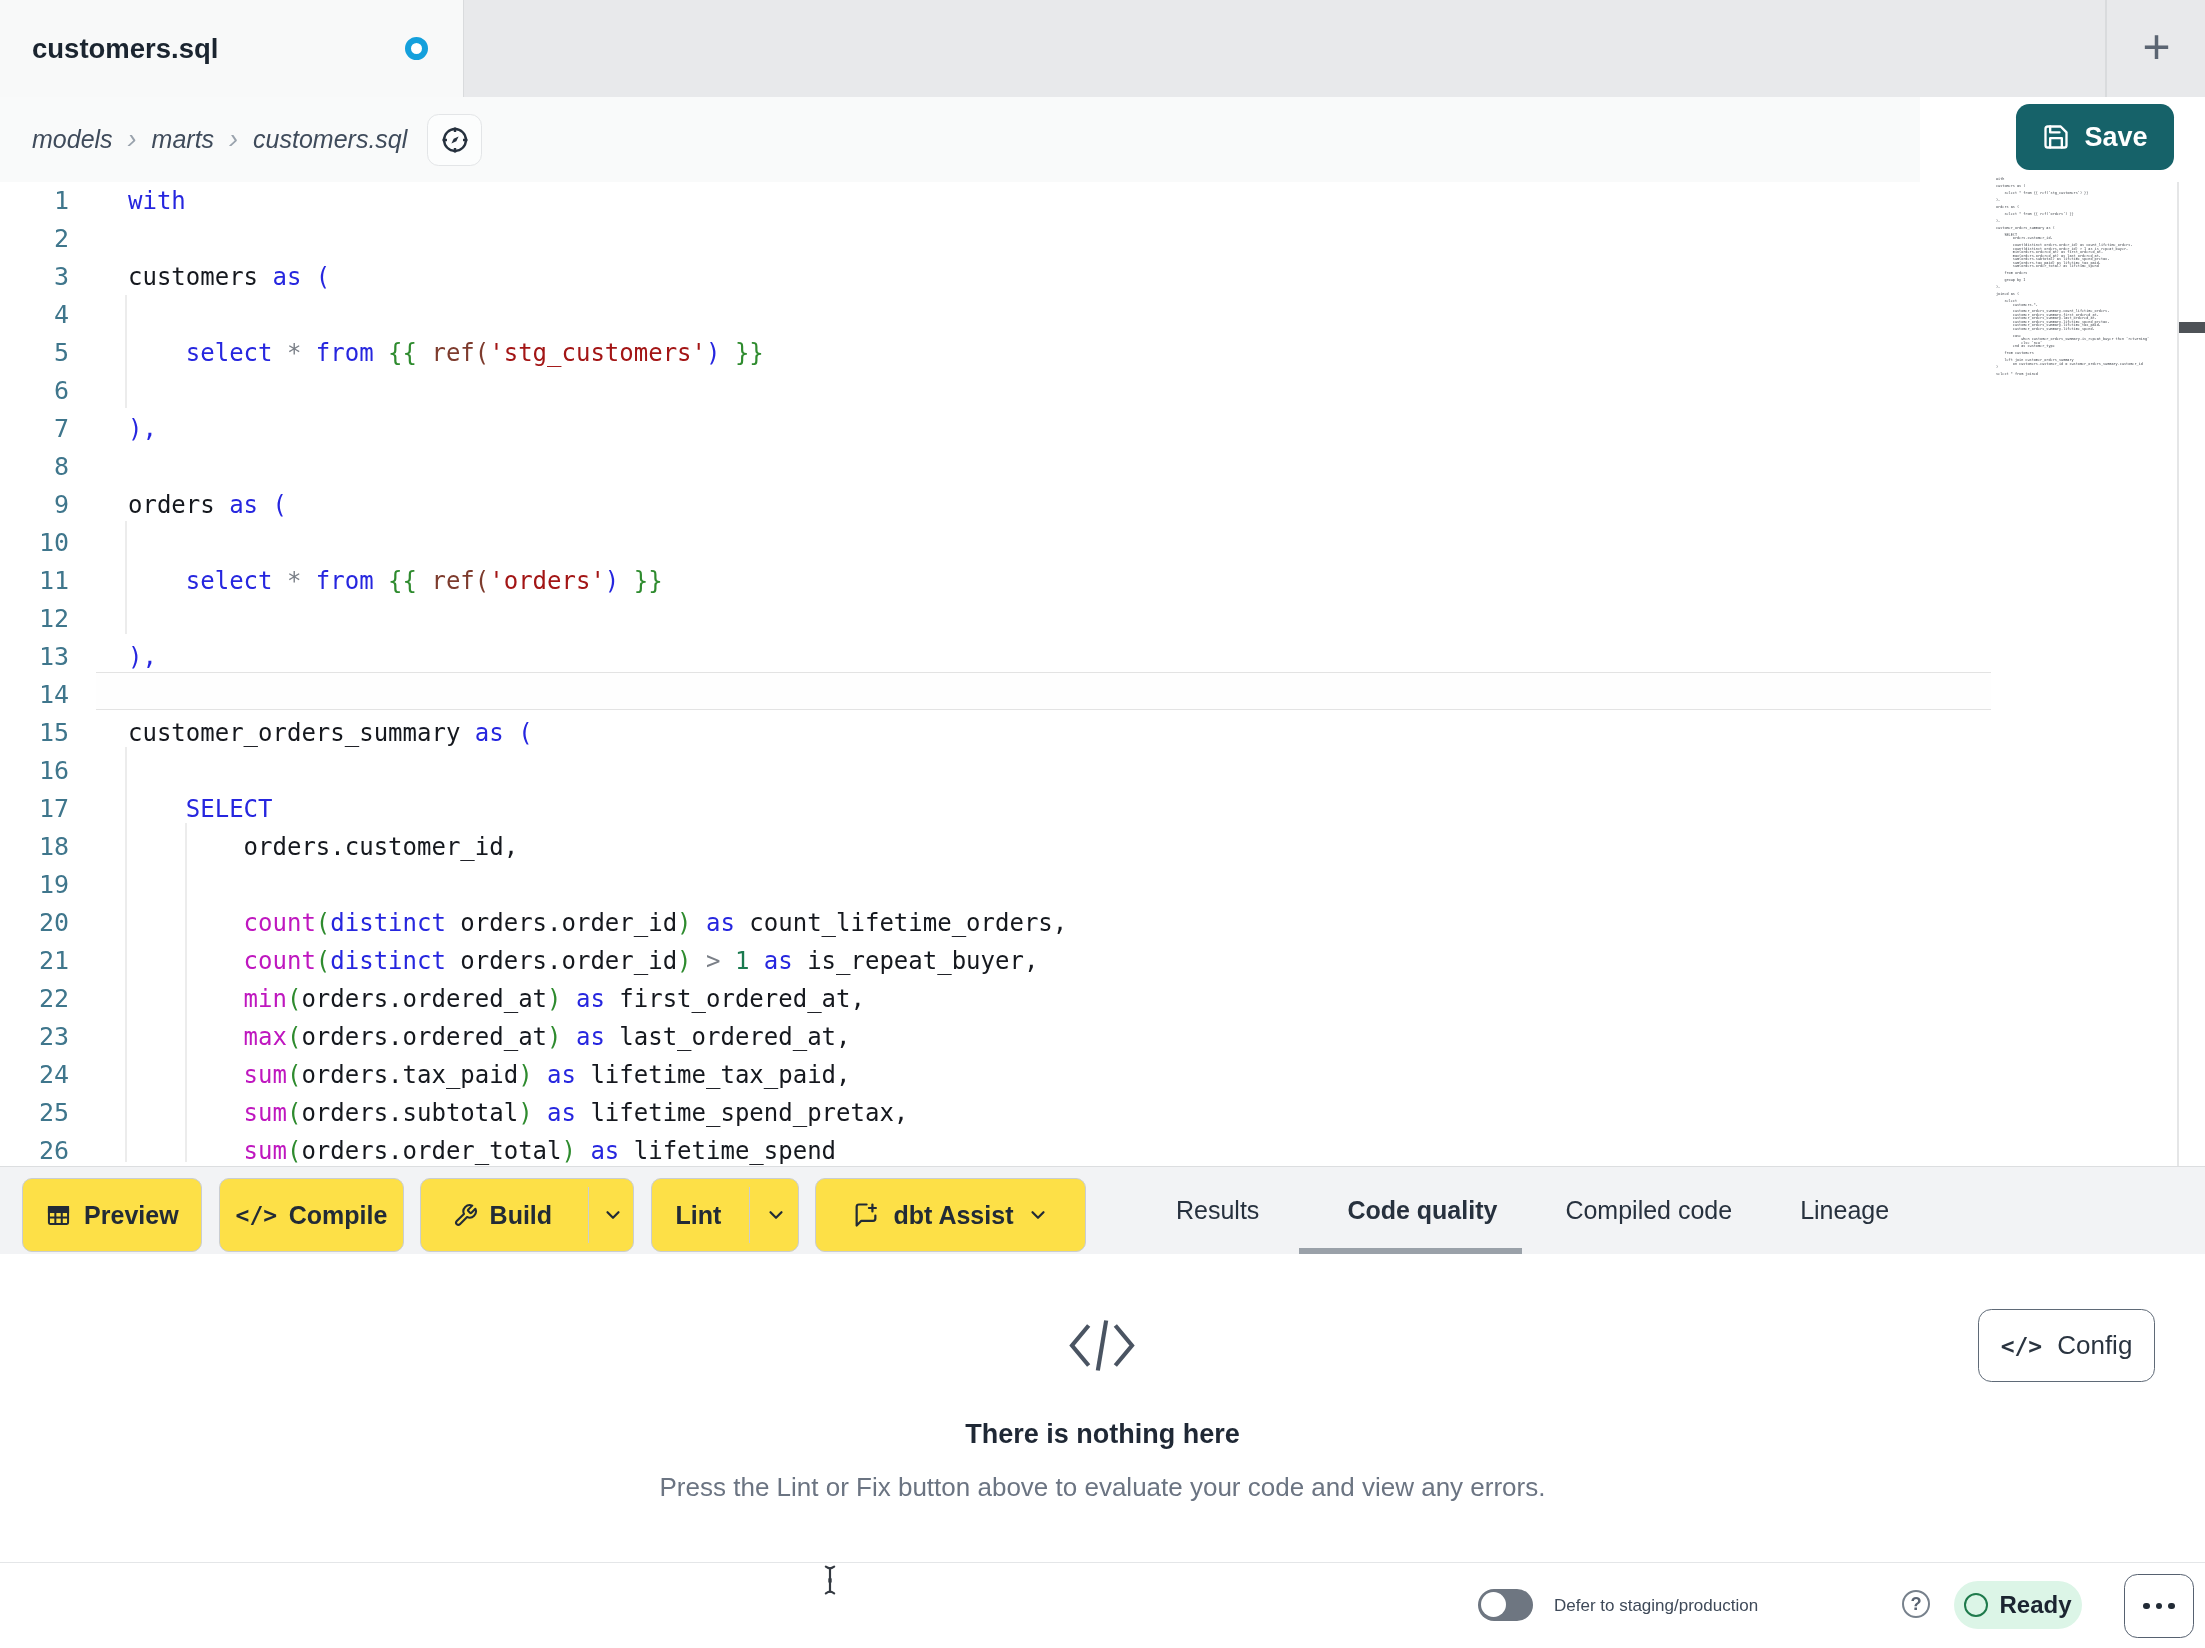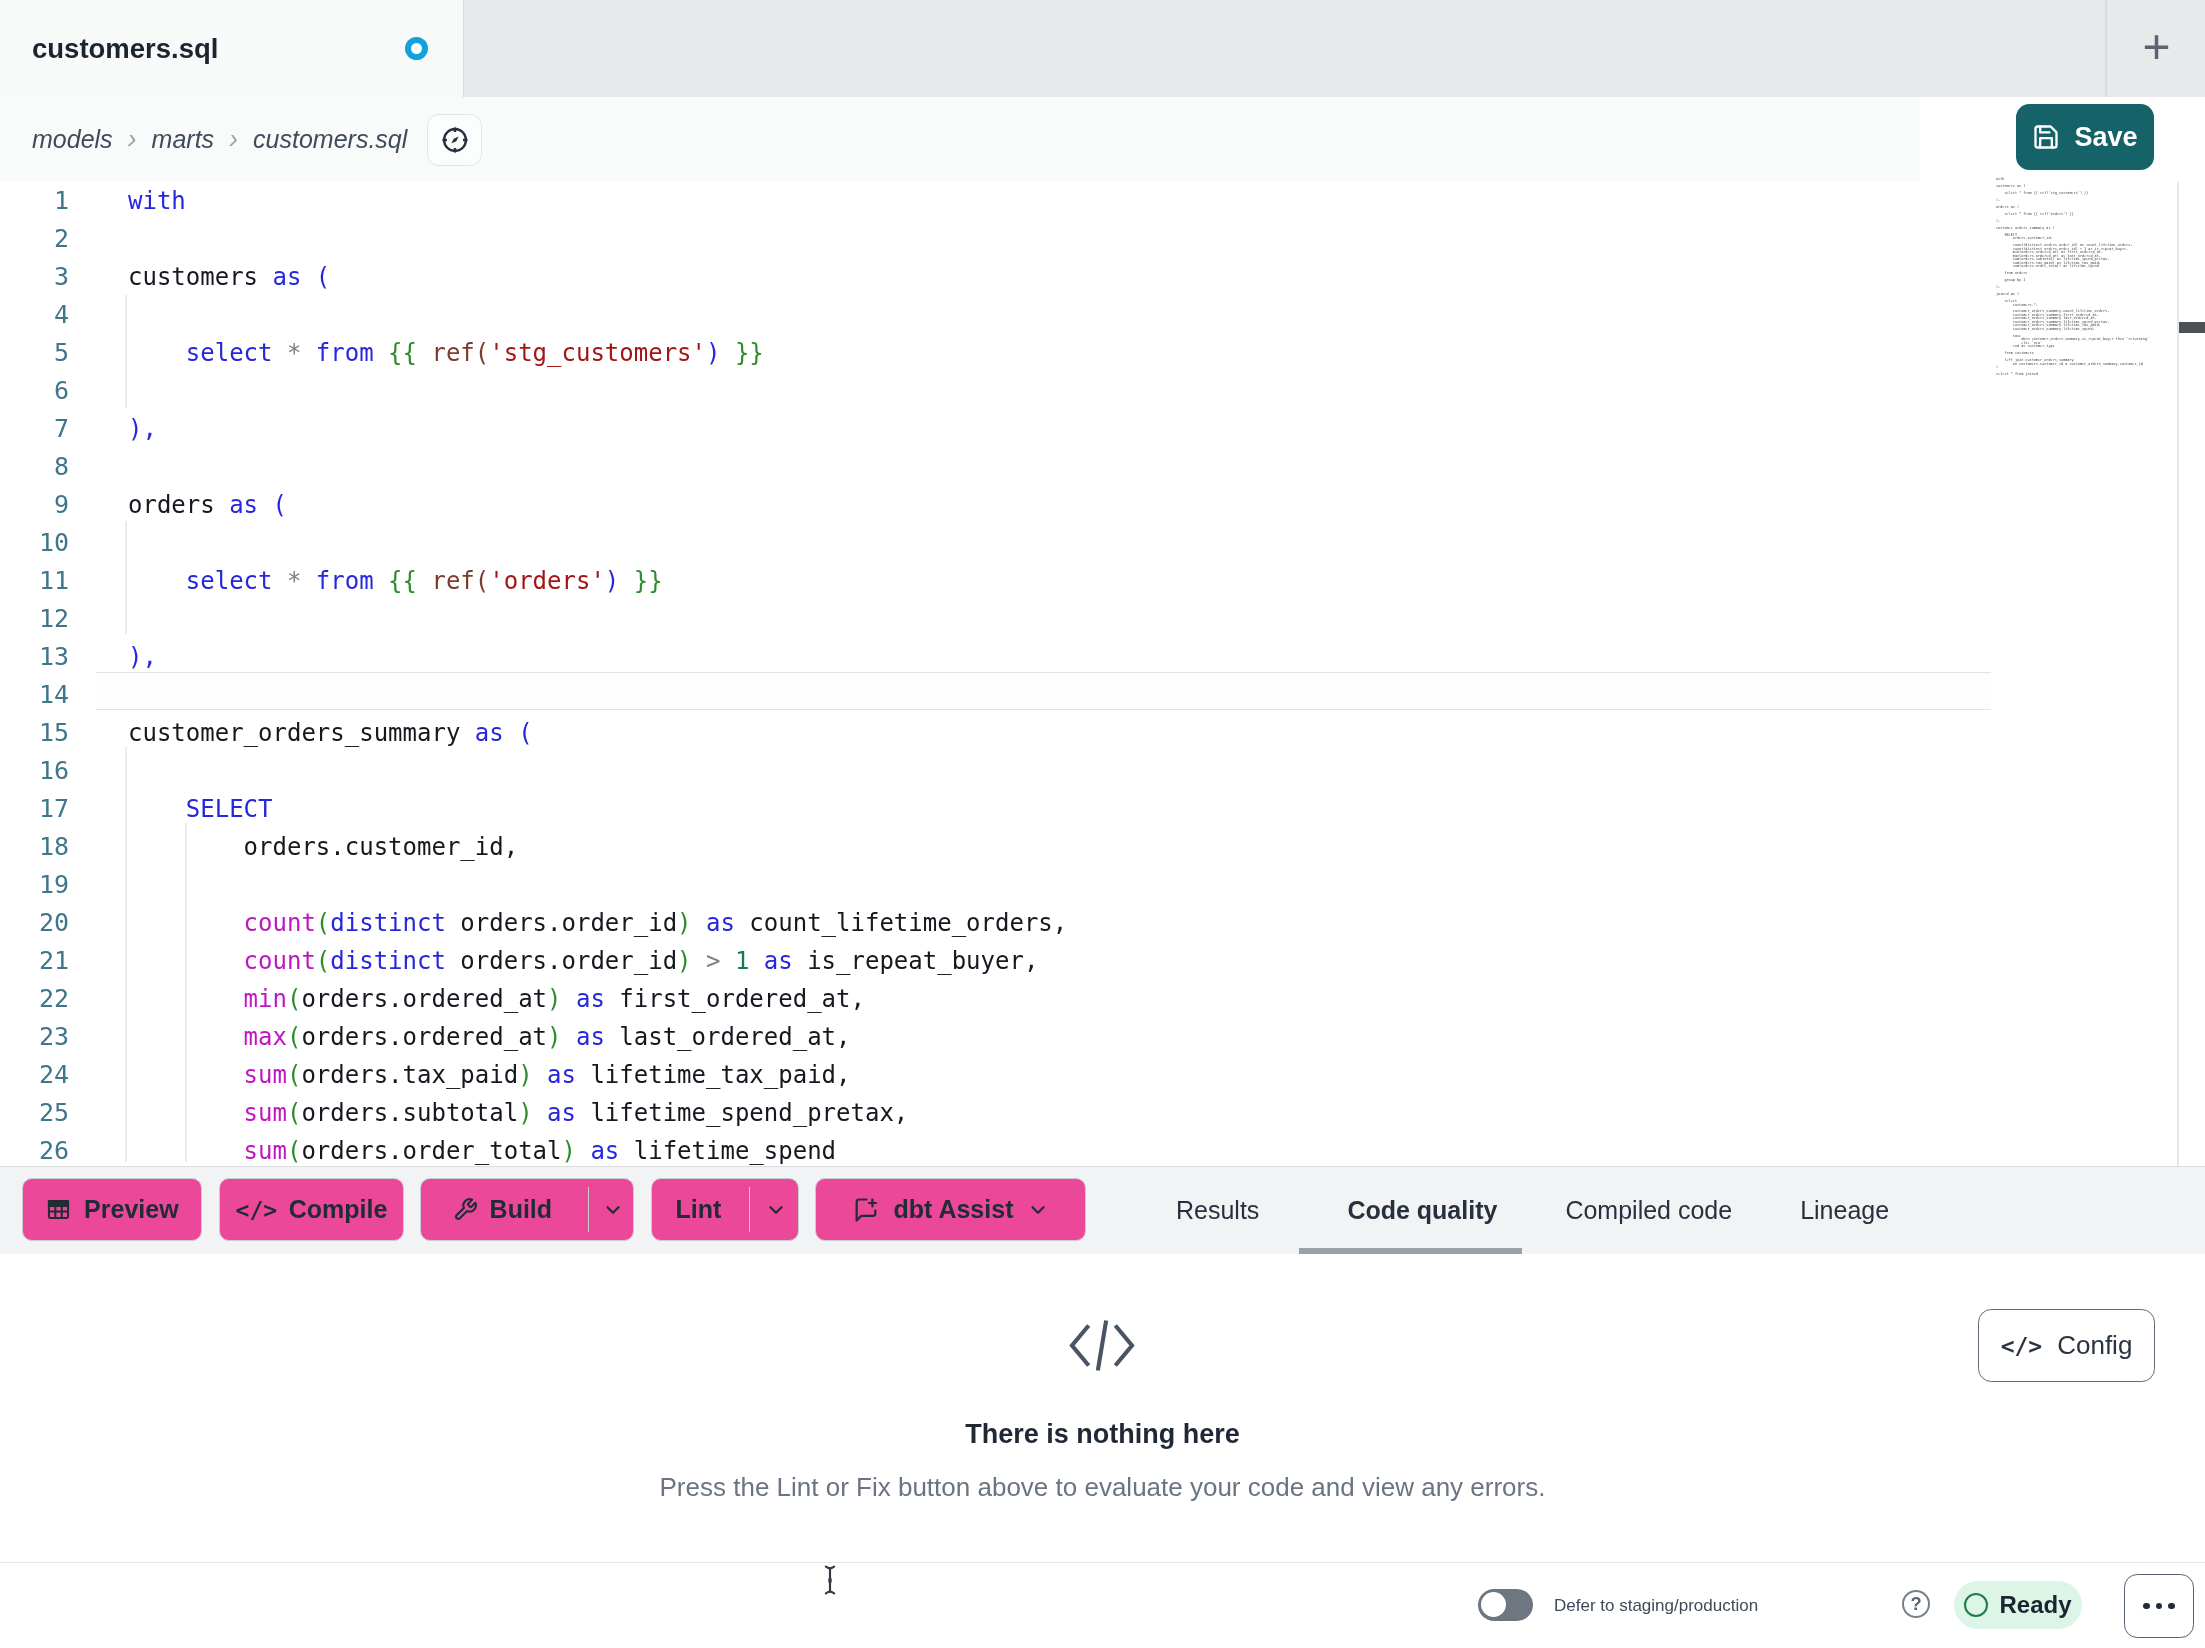--- a/index.html
+++ b/index.html
@@ -16,21 +16,21 @@
   .new-tab{position:absolute;left:2129px;top:18.3px;width:55px;height:58px;background:none;border:none;
            font-size:48px;font-weight:300;color:#5b6572;line-height:58px;text-align:center;padding:0;cursor:pointer;}
 
   
   .crumb-row{position:absolute;left:0;top:97px;width:1920px;height:85px;background:#f9fafa;
              display:flex;align-items:center;padding-left:32px;box-sizing:border-box;font-style:italic;}
   .crumb{font-size:25px;color:#3f4b5b;}
   .crumb-sep{font-size:27px;color:#9aa3ad;margin:0 15px;}
   .compass-btn{margin-left:20px;width:55px;height:52px;border:1.7px solid #e3e5e7;border-radius:11.7px;background:#fcfdfd;
                display:flex;align-items:center;justify-content:center;color:#26313e;cursor:pointer;}
-  .save-btn{position:absolute;left:2016px;top:104px;width:138px;height:66px;background:#166269;border:none;
+  .save-btn{position:absolute;left:2016px;top:104px;width:158px;height:66px;background:#166269;border:none;
             border-radius:13.3px;color:#fff;display:flex;align-items:center;justify-content:center;gap:14px;
             font-size:27px;font-weight:600;font-family:"Liberation Sans",sans-serif;cursor:pointer;}
 
   
   .editor{position:absolute;left:0;top:182px;width:2205px;height:984px;background:#fff;}
   .gutter{position:absolute;left:0;top:0;width:96px;}
   .ln{height:38px;line-height:38px;text-align:right;padding-right:27px;
       font-family:"DejaVu Sans Mono",monospace;font-size:25px;color:#3f768c;}
   .code-col{position:absolute;left:96px;top:0;right:214px;}
   .crow{height:38px;line-height:38px;padding-left:32px;white-space:pre;
@@ -42,21 +42,21 @@
                 border-top:1.7px solid #e3e3e3;border-bottom:1.7px solid #e3e3e3;background:#fefefe;}
   .minimap{position:absolute;left:1996px;top:177px;width:180px;height:205px;overflow:hidden;}
   .minimap pre{margin:0;font-family:"DejaVu Sans Mono",monospace;font-size:8.3px;line-height:8.3px;
                color:#40454c;transform:scale(0.42);transform-origin:top left;white-space:pre;}
   .editor-sep{position:absolute;left:2177px;top:182px;width:1.7px;height:984px;background:#e5e6e7;}
   .scroll-thumb{position:absolute;left:2179px;top:322px;width:27px;height:11px;background:#4e5257;}
 
   
   .toolbar{position:absolute;left:0;top:1166px;width:2205px;height:87px;background:#f2f3f5;
            border-top:1.7px solid #dcdee0;border-bottom:1.7px solid #d6d8da;box-sizing:content-box;}
-  .tbtn{position:absolute;top:11px;height:63px;background:#ec4899;border:1.7px solid #c9cdd2;border-radius:10px;
+  .tbtn{position:absolute;top:11px;height:74px;background:#fde047;border:1.7px solid #c9cdd2;border-radius:10px;
         display:flex;align-items:center;justify-content:center;gap:11.7px;font-size:25px;font-weight:600;
         color:#222b36;font-family:"Liberation Sans",sans-serif;box-sizing:border-box;cursor:pointer;padding:0;}
   .split{padding:8px;}
   .split .seg{height:100%;display:flex;align-items:center;justify-content:center;gap:11.7px;}
   .split .divider{width:1.7px;height:100%;background:#c9cdd2;}
   .glyph-code{font-family:"DejaVu Sans Mono",monospace;font-weight:600;font-size:23px;}
   .ptabs{position:absolute;left:1176px;top:0;height:100%;display:flex;gap:68px;align-items:center;
          font-size:25px;color:#27313e;}
   .ptab{cursor:pointer;}
   .ptab.active{font-weight:700;color:#1d2general;}

